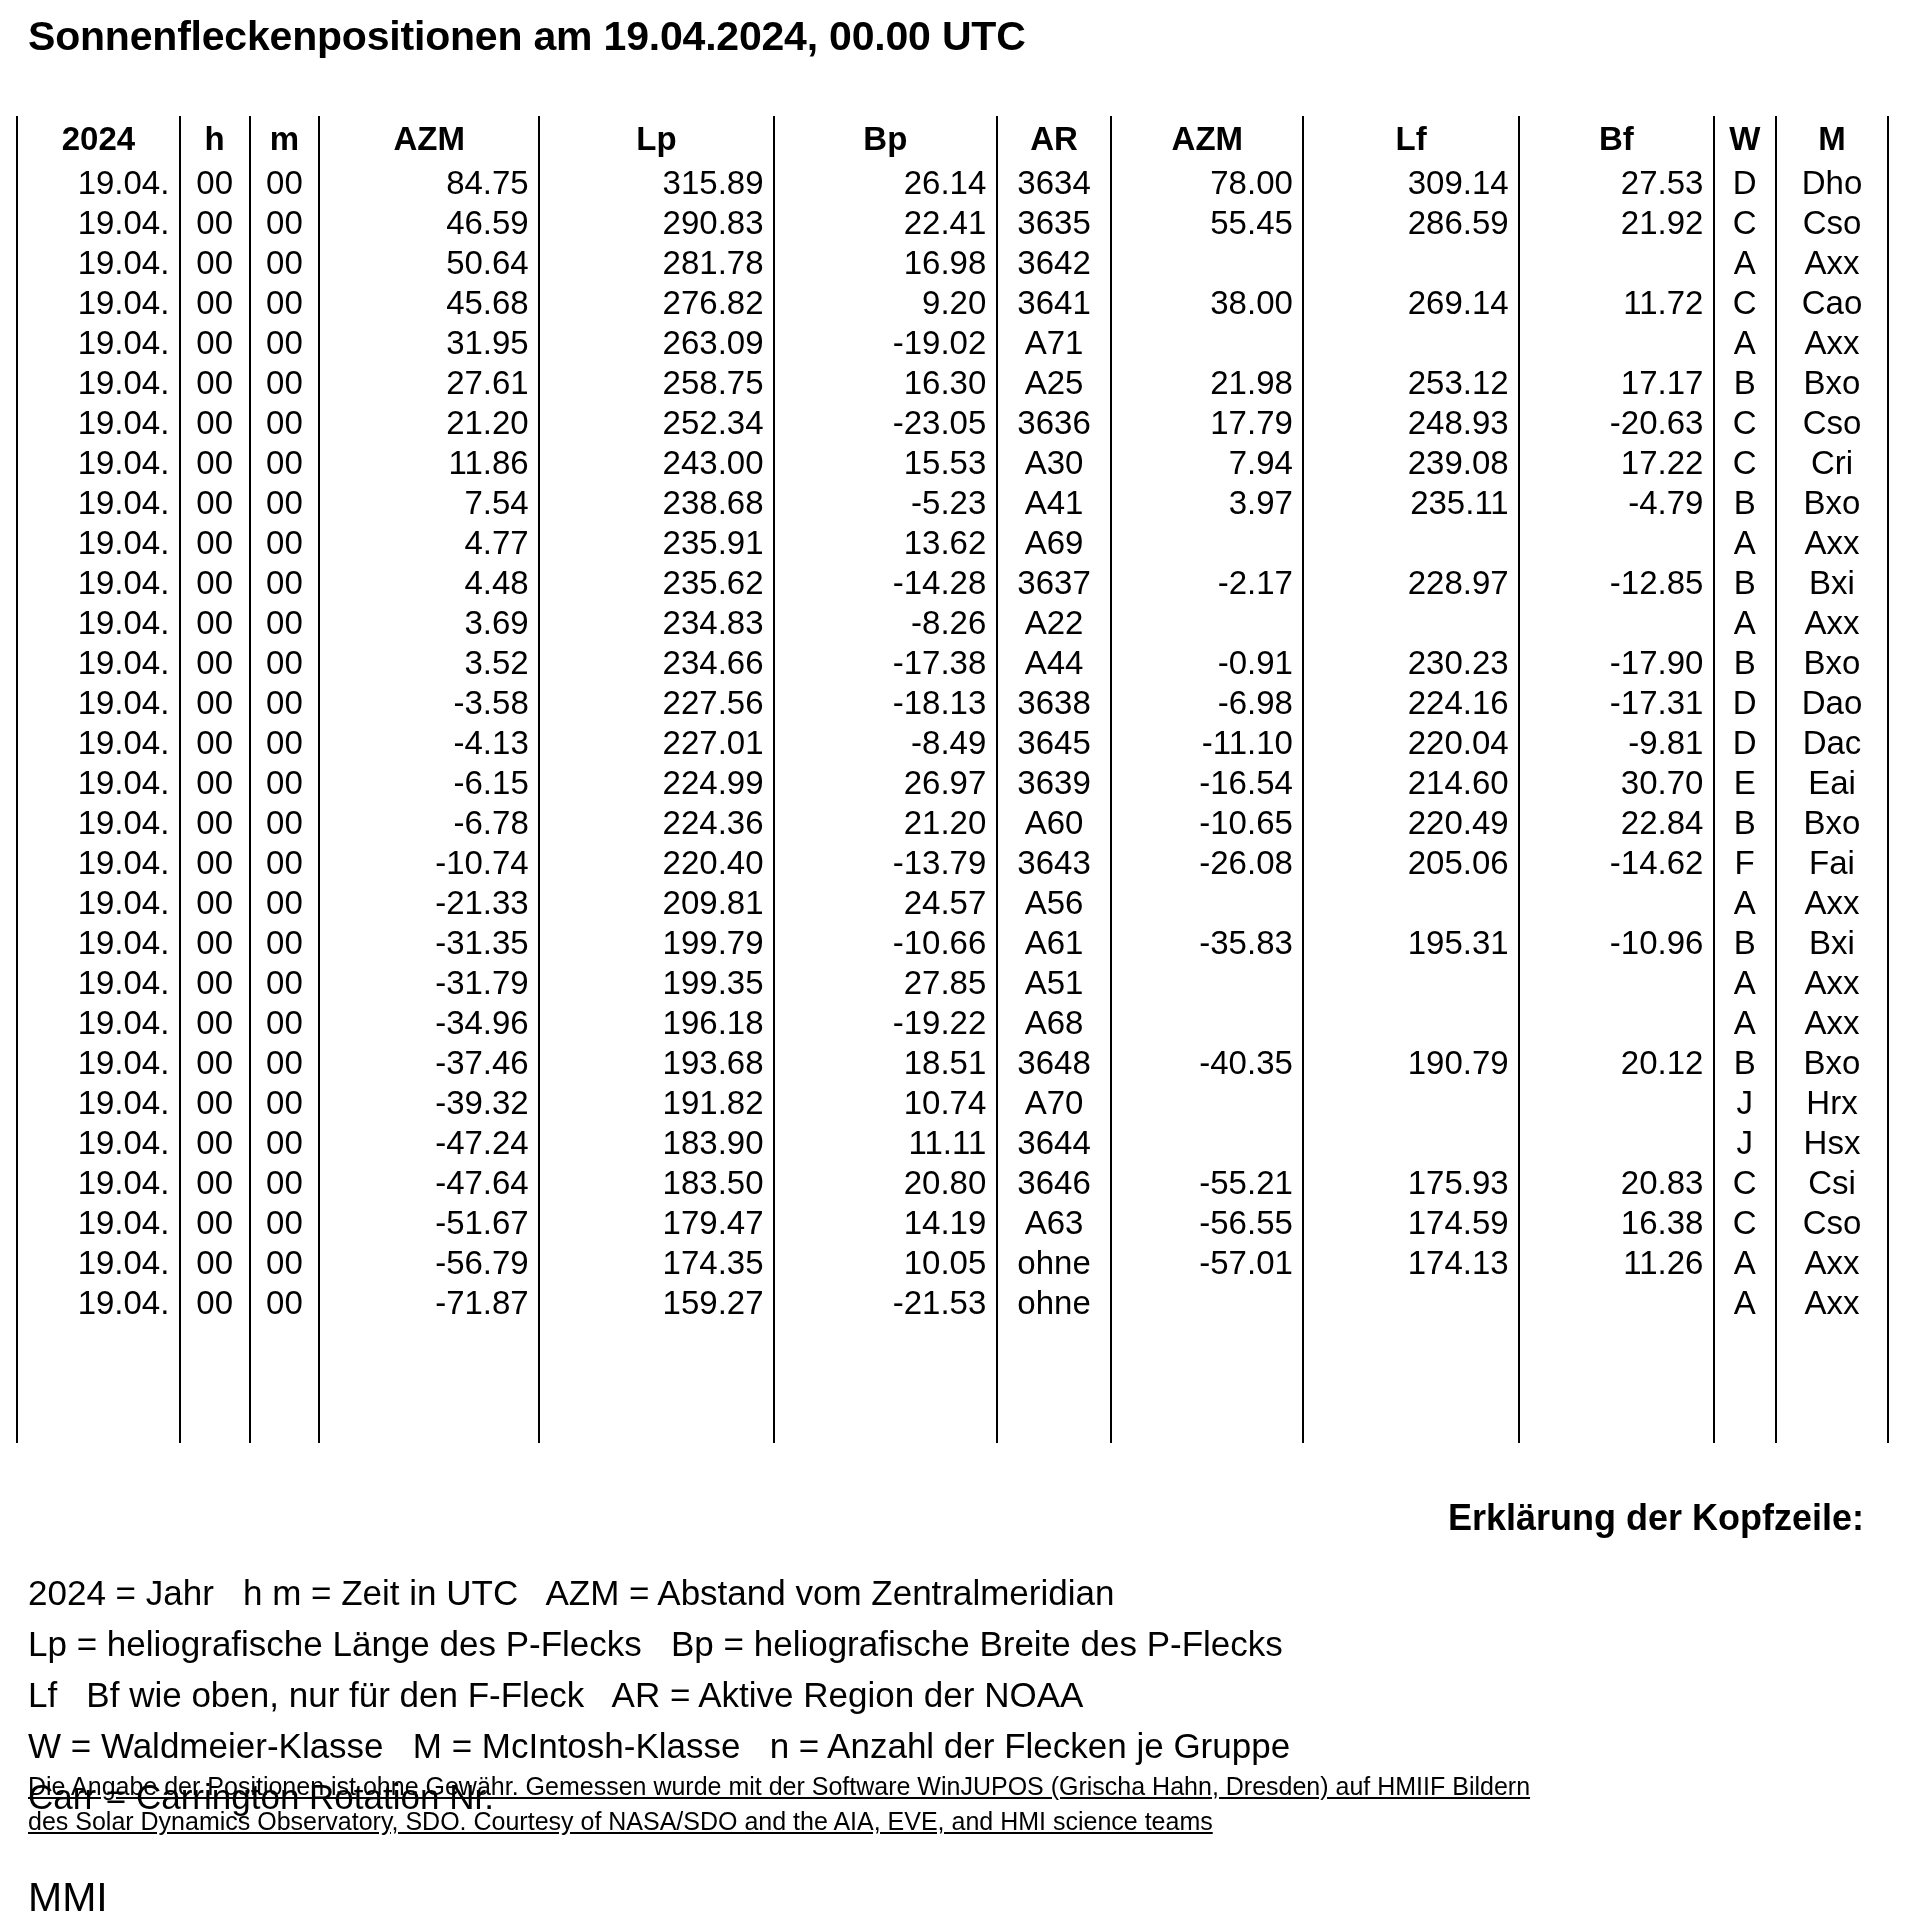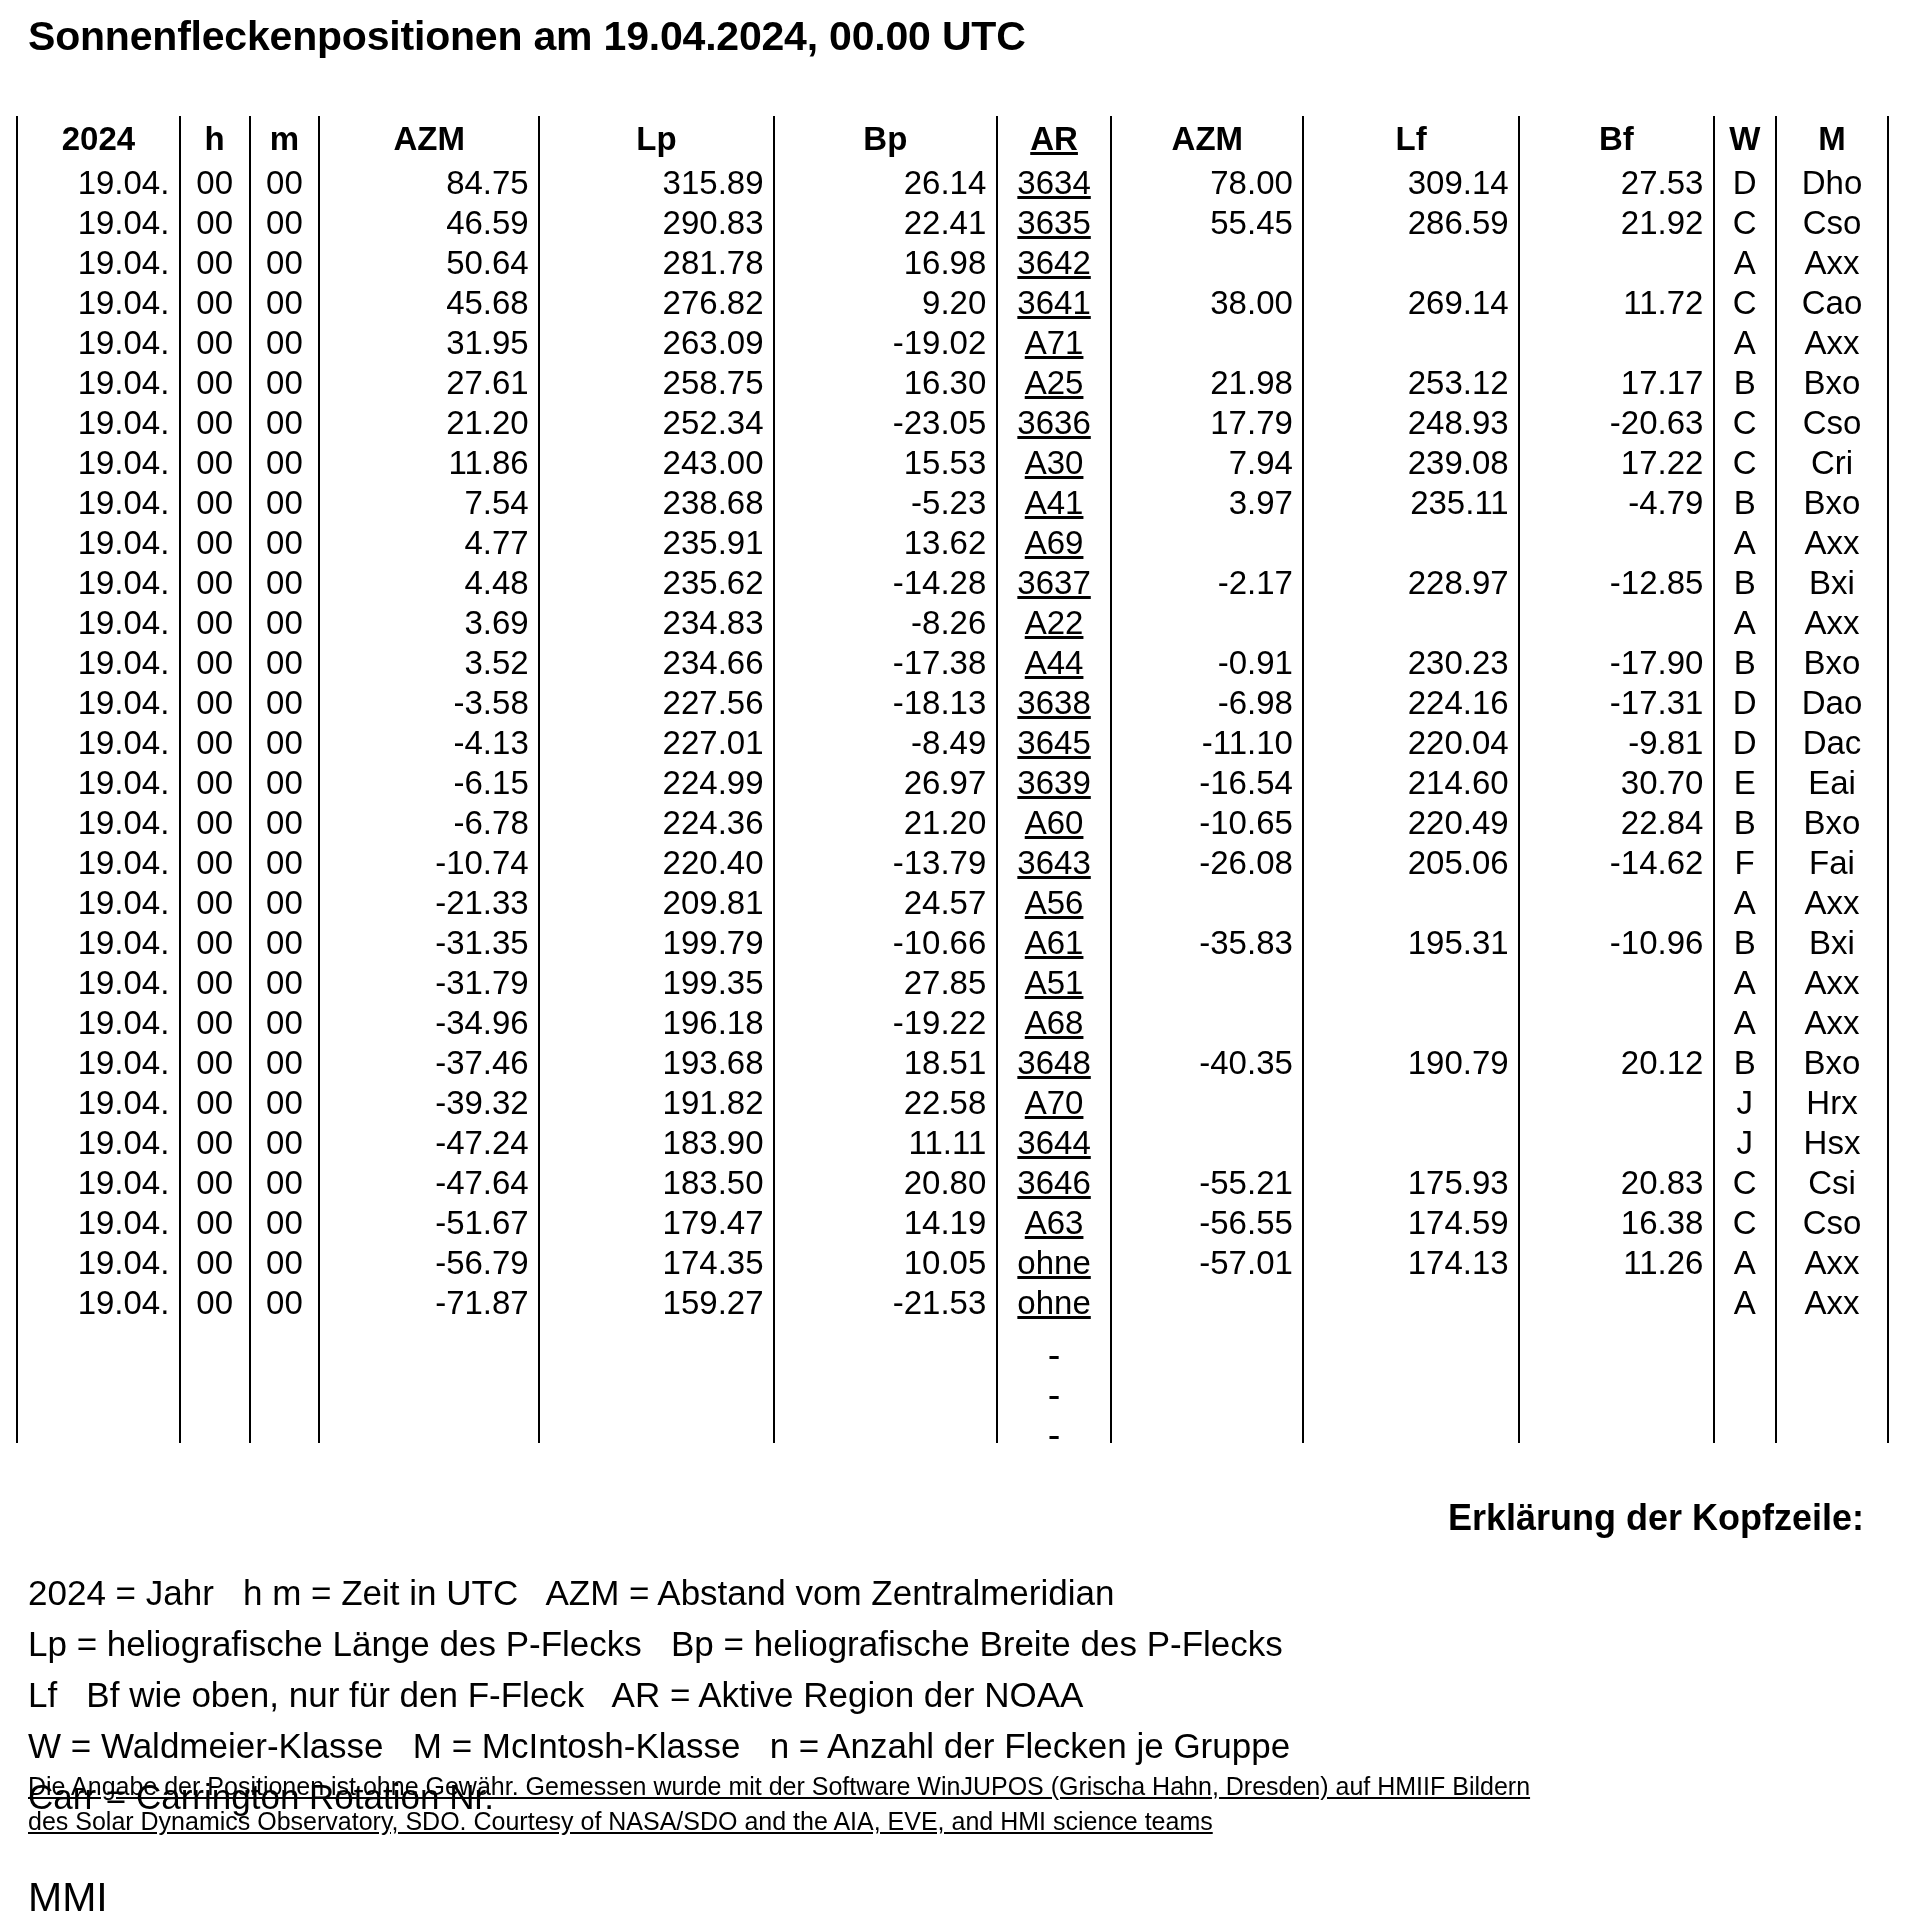--- a/index.html
+++ b/index.html
@@ -67,21 +67,21 @@
     border-right: 4.7px solid #000;
   }
 
   
   .c-date  { width: 142px; }
   .c-h     { width: 49px;  text-align: center !important; }
   .c-m     { width: 49px;  text-align: center !important; }
   .c-azmp  { width: 199px; }
   .c-lp    { width: 214px; }
   .c-bp    { width: 202px; }
-  .c-ar    { width: 94px; text-align: center !important; text-decoration: underline; }
+  .c-ar    { width: 94px; text-align: center !important; }
   .c-azmf  { width: 171px; }
   .c-lf    { width: 195px; }
   .c-bf    { width: 174px; }
   .c-w     { width: 41px;  text-align: center !important; }
   .c-m2    { width: 92px;  text-align: center !important; }
   .c-n     { width: 90px;  text-align: center !important; }
 
   
   .c-date { text-align: right; padding-right: 17px; }
 
@@ -501,21 +501,21 @@
             <td class="c-w">B</td>
             <td class="c-m2">Bxo</td>
             <td class="c-n">4</td>
           </tr>
           <tr>
             <td class="c-date">19.04.</td>
             <td class="c-h">00</td>
             <td class="c-m">00</td>
             <td class="c-azmp">-39.32</td>
             <td class="c-lp">191.82</td>
-            <td class="c-bp">22.58</td>
+            <td class="c-bp">10.74</td>
             <td class="c-ar">A70</td>
             <td class="c-azmf"></td>
             <td class="c-lf"></td>
             <td class="c-bf"></td>
             <td class="c-w">J</td>
             <td class="c-m2">Hrx</td>
             <td class="c-n">2</td>
           </tr>
           <tr>
             <td class="c-date">19.04.</td>

